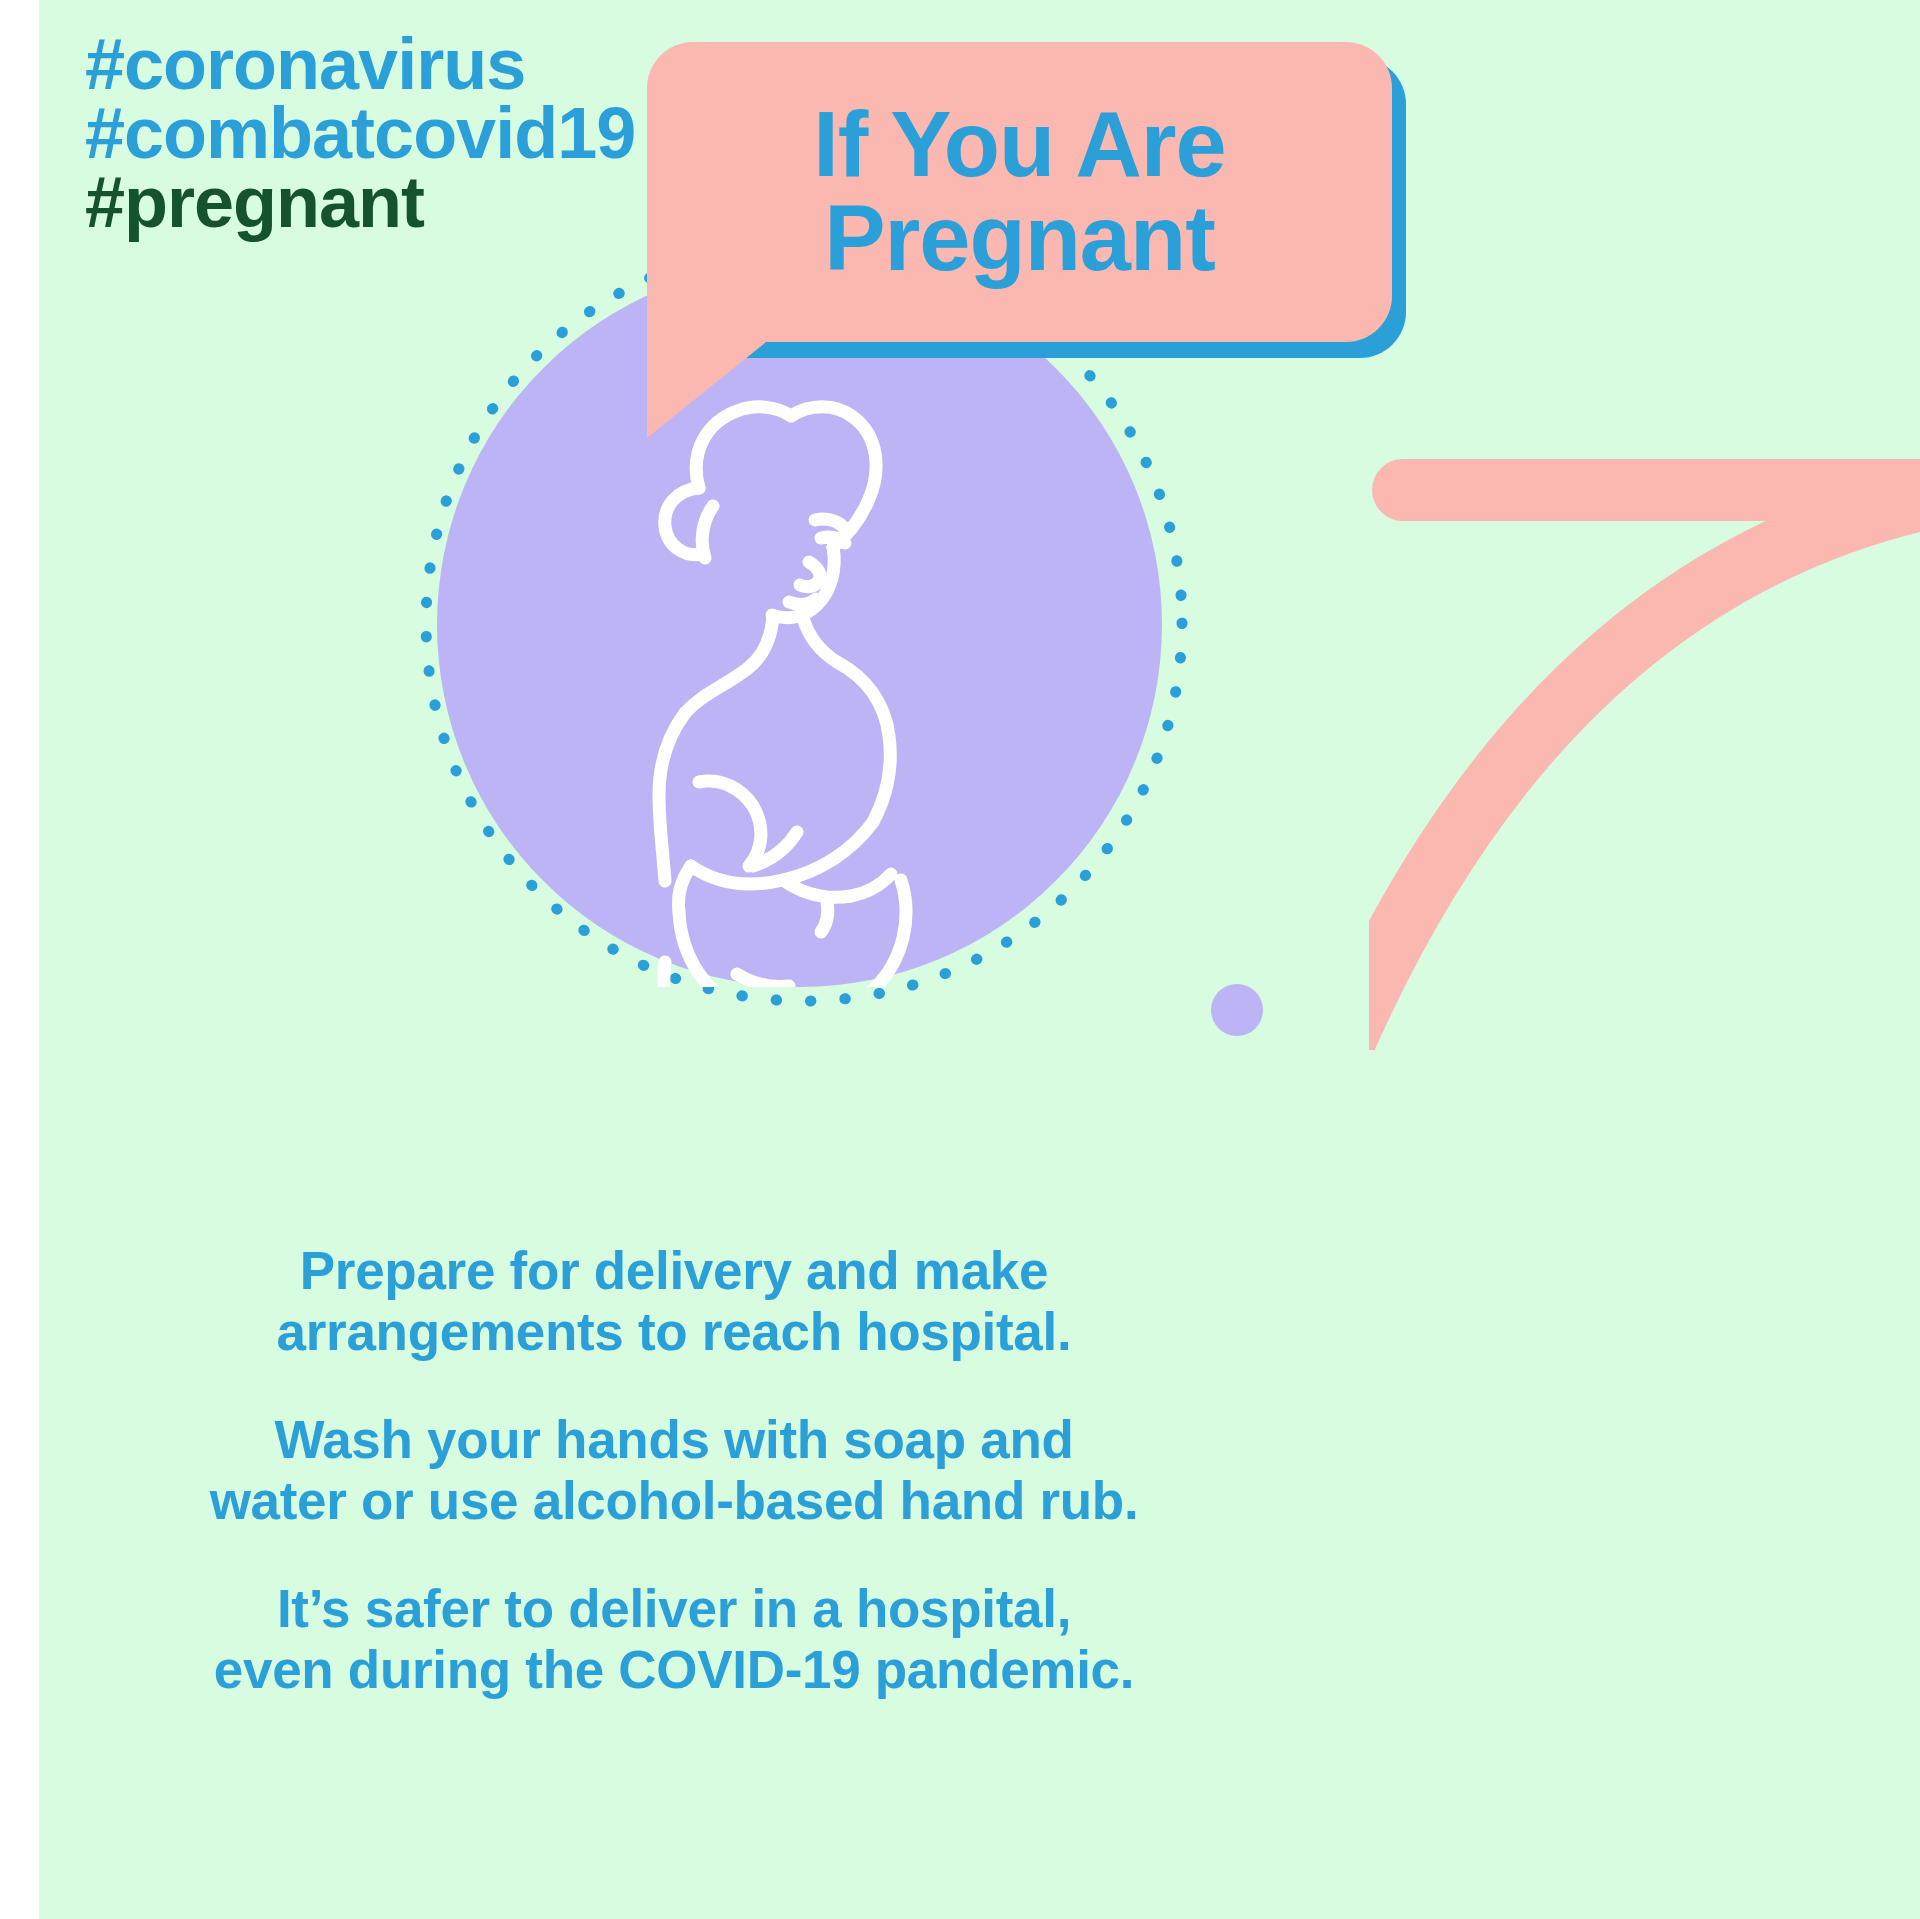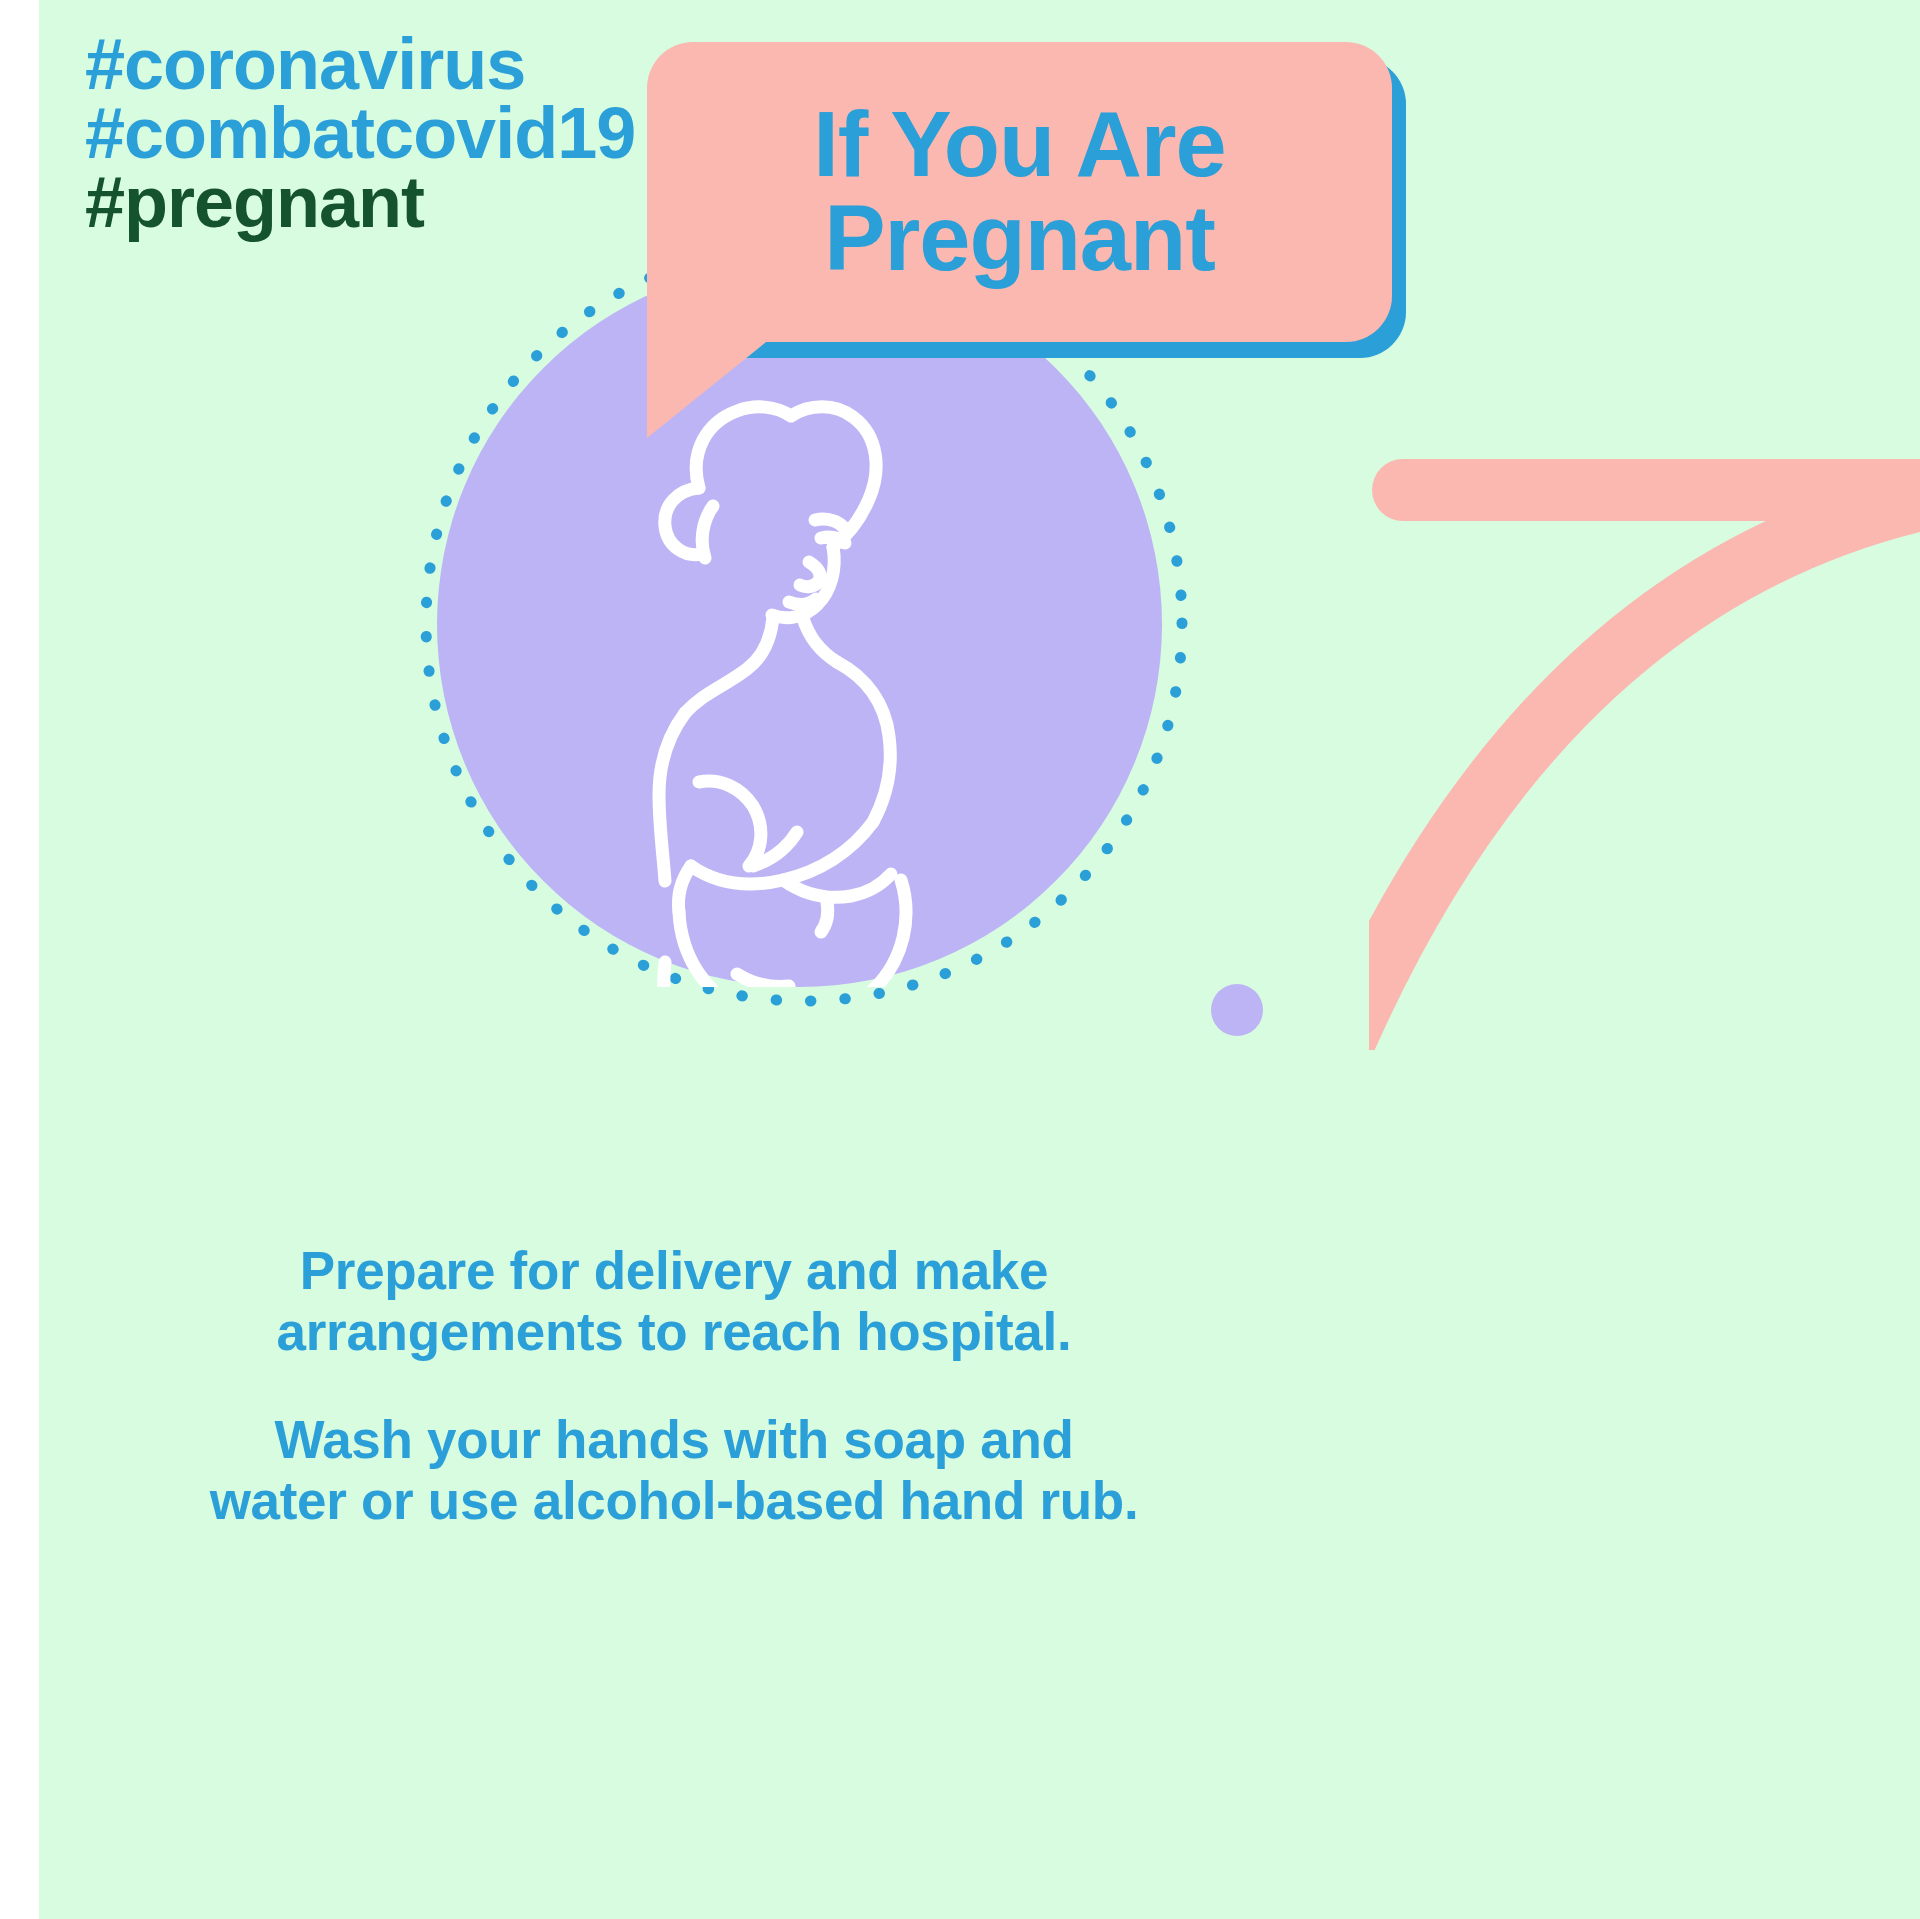--- a/index.html
+++ b/index.html
@@ -265,15 +265,19 @@
 
   <div class="tips">
     <p class="tip">
       <span>Prepare for delivery and make</span><br>
       <span>arrangements to reach hospital.</span>
     </p>
     <p class="tip">
       <span>Wash your hands with soap and</span><br>
       <span>water or use alcohol-based hand rub.</span>
     </p>
+    <p class="tip">
+      <span>It’s safer to deliver in a hospital,</span><br>
+      <span>even during the COVID-19 pandemic.</span>
+    </p>
   </div>
 
 </div>
 
 </body></html>

